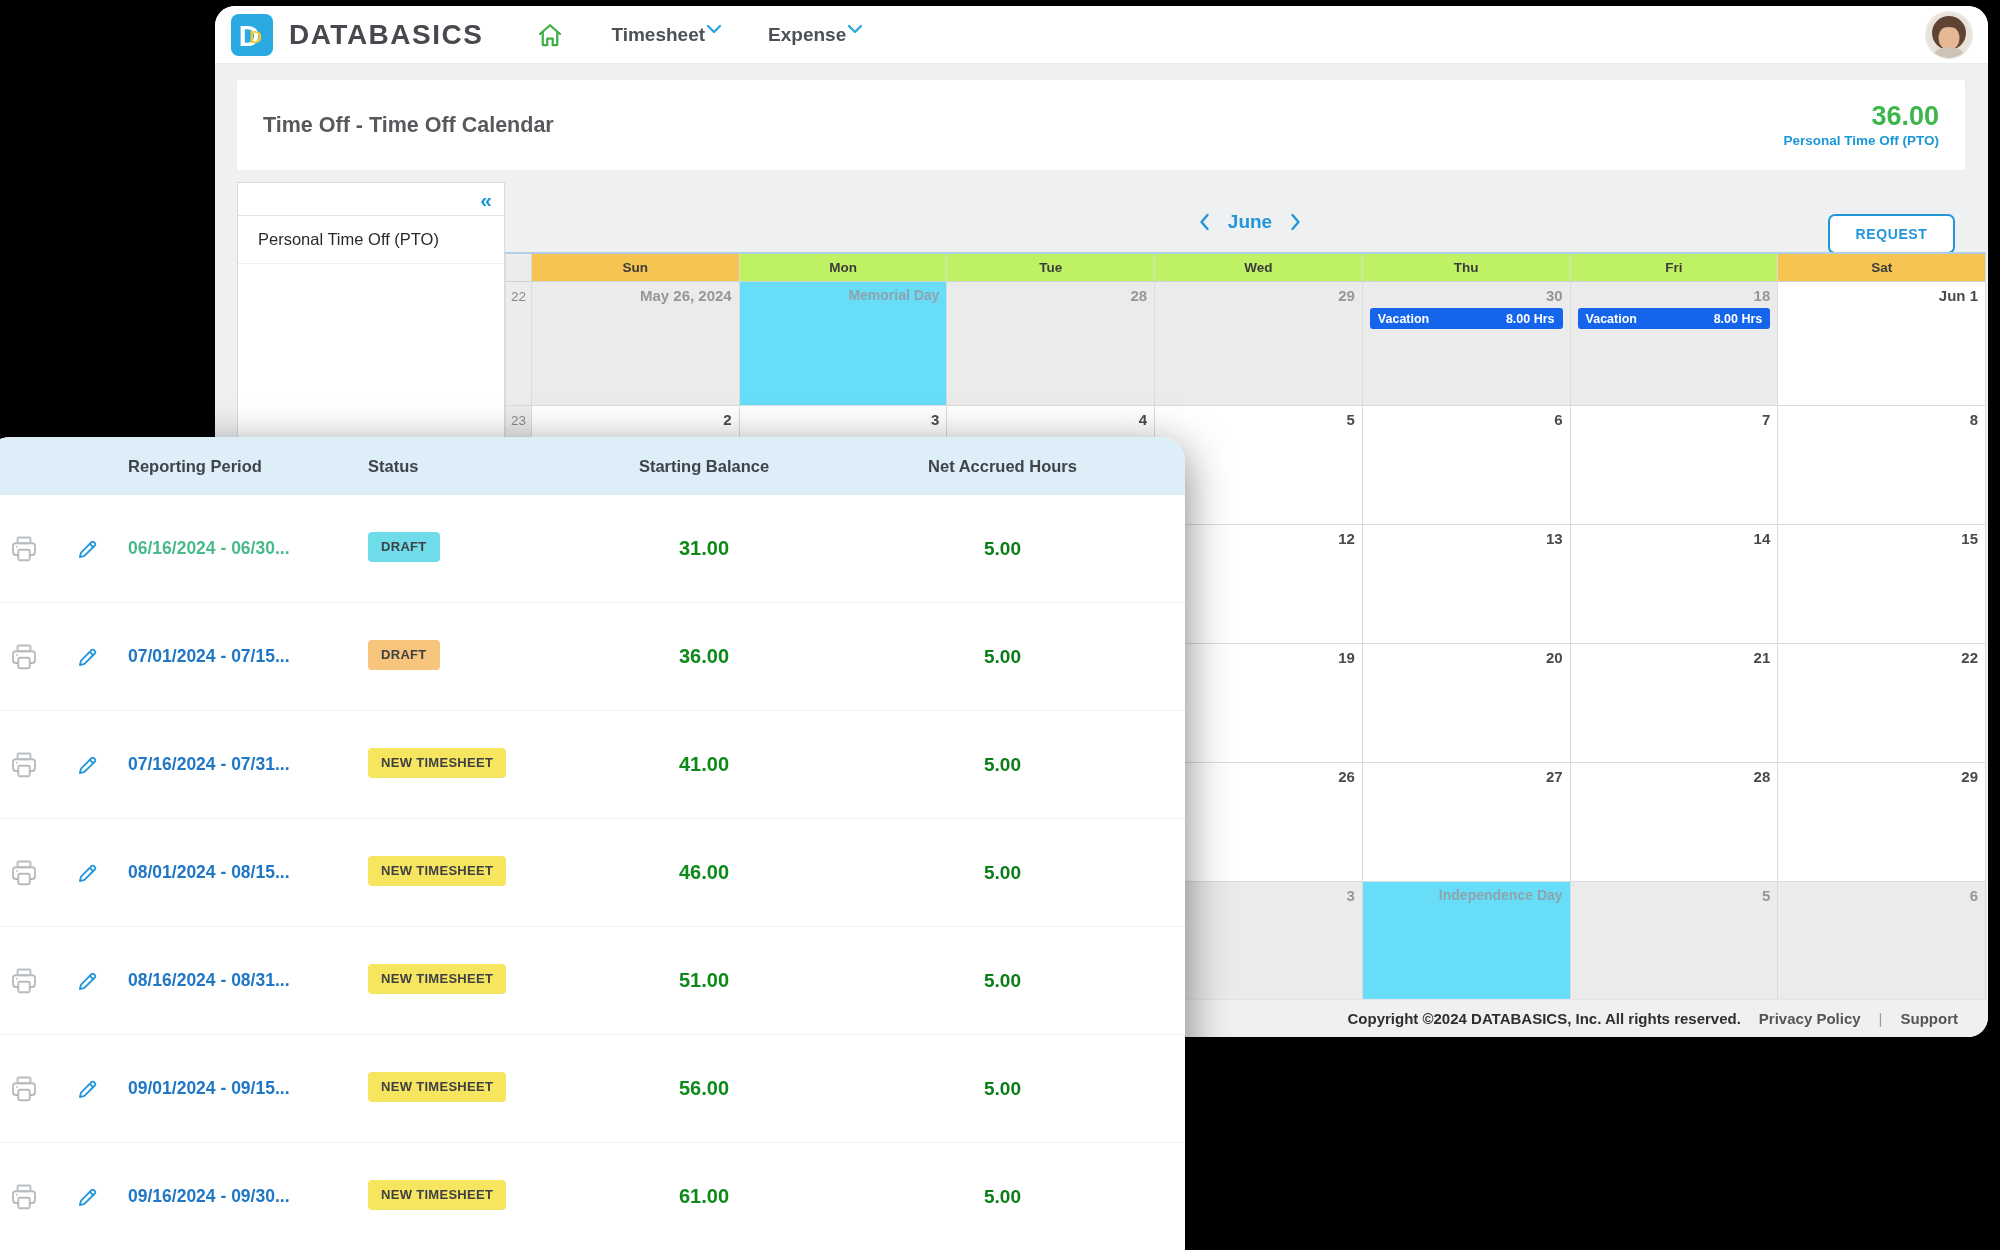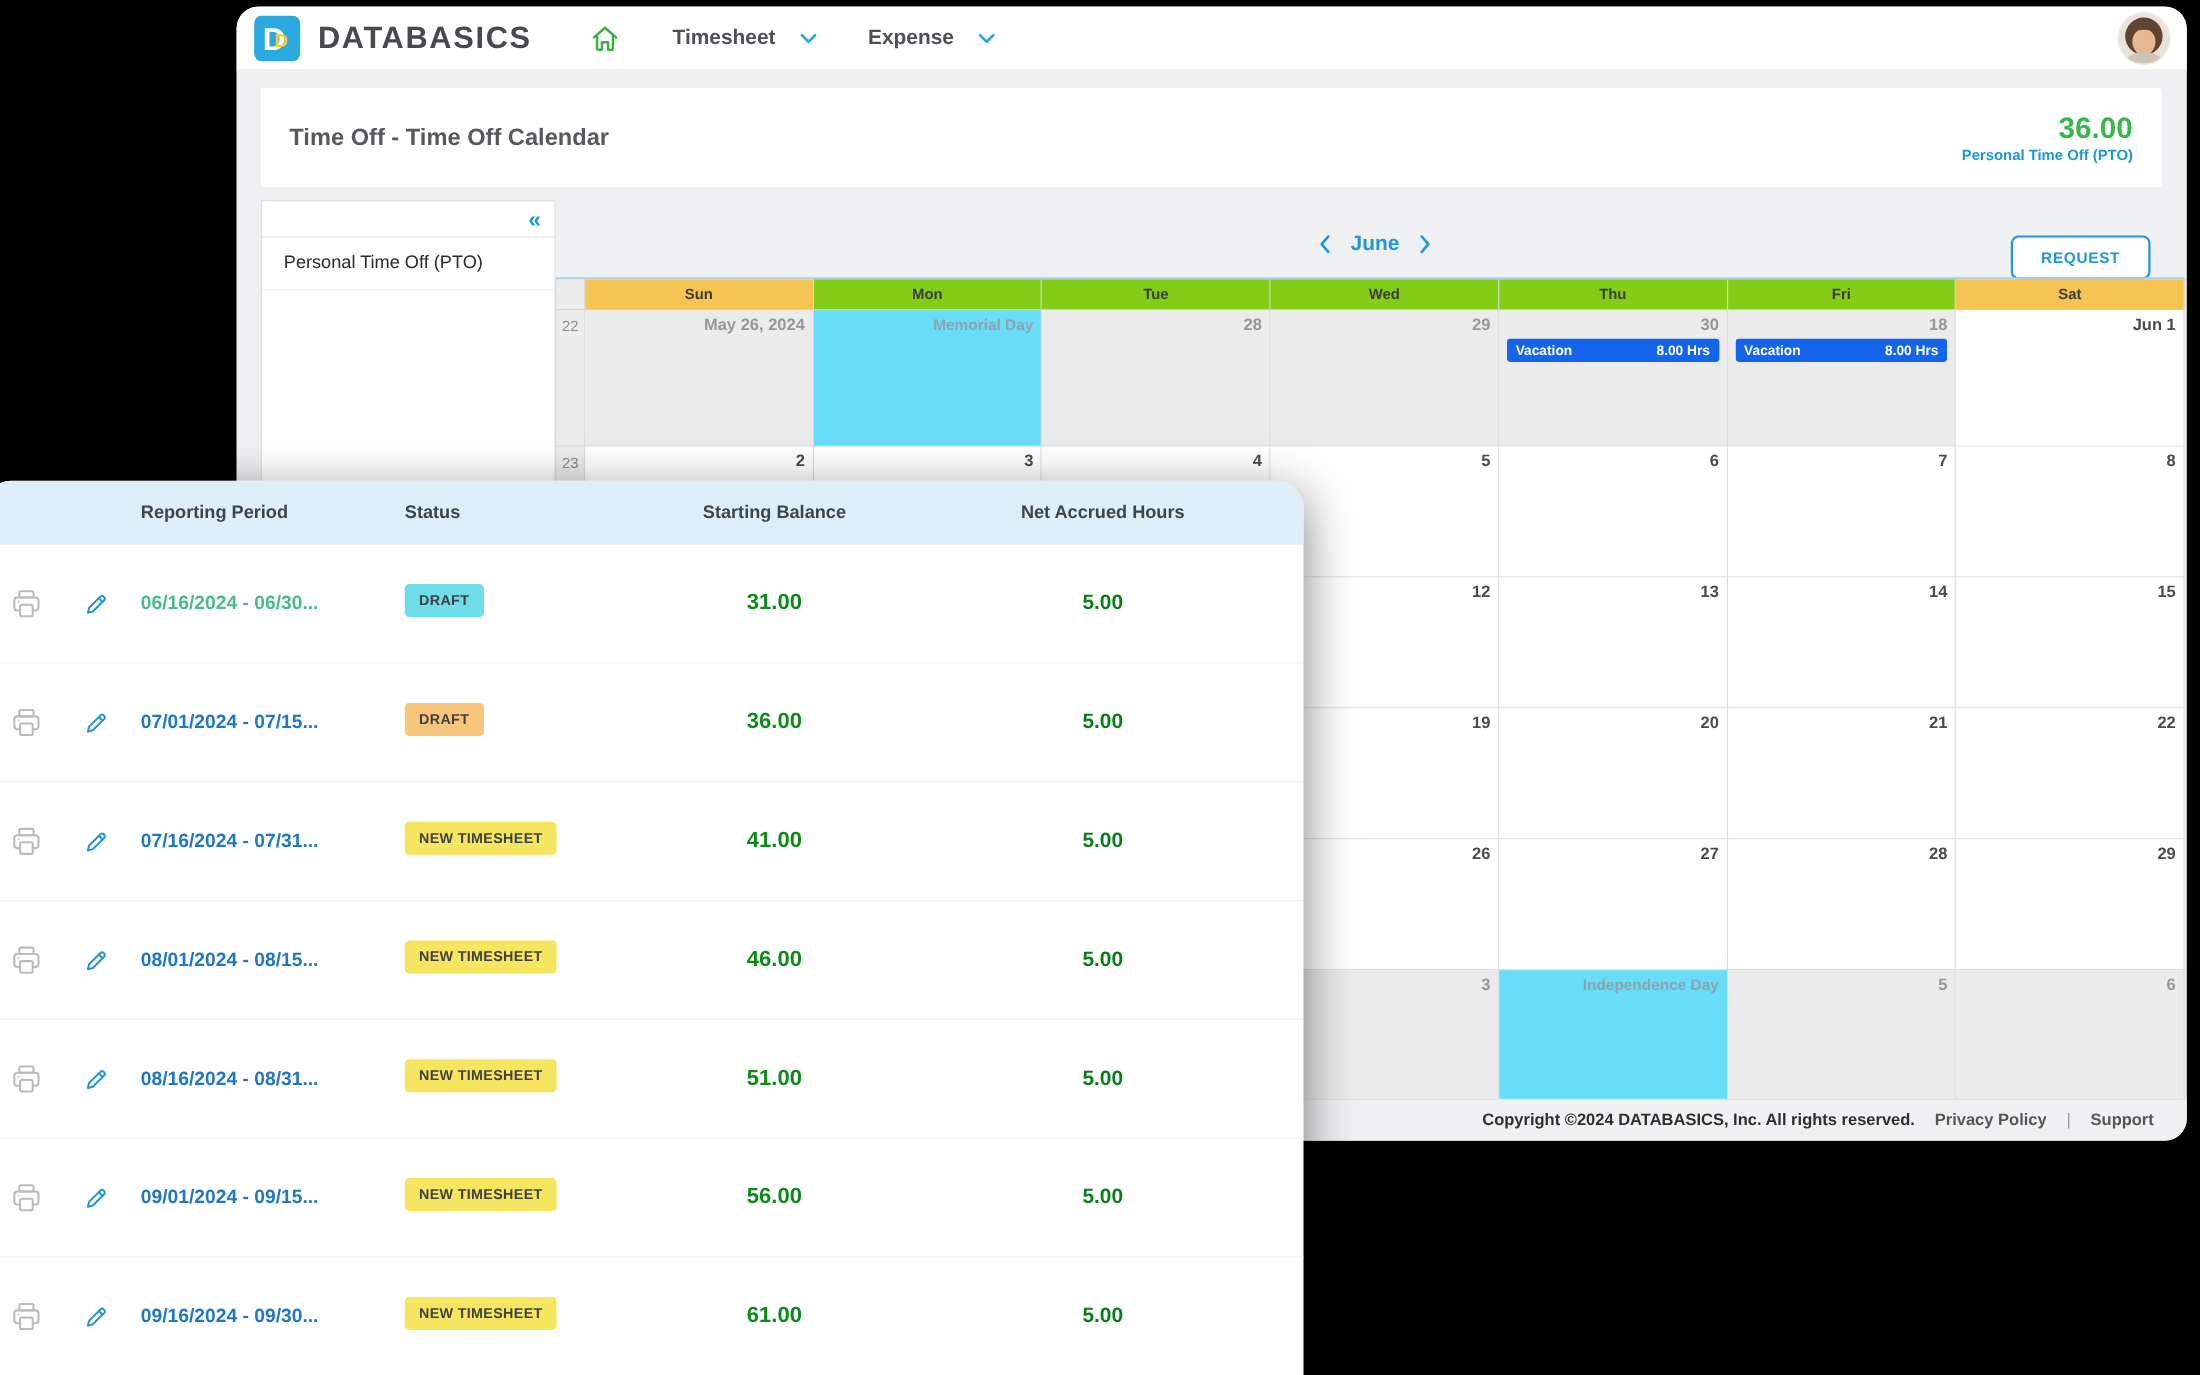--- a/index.html
+++ b/index.html
@@ -6,21 +6,21 @@
   body{width:2000px;height:1250px;background:#000;overflow:hidden;font-family:"Liberation Sans",sans-serif;}
   .stage{position:relative;width:2000px;height:1250px;background:#000;overflow:hidden;}
 
   
   .app-window{position:absolute;left:215px;top:6px;width:1773px;height:1031px;background:#eef0f2;border-radius:20px;overflow:hidden;}
   .topbar{height:58px;background:#fff;display:flex;align-items:center;padding:0 16px;border-bottom:1px solid #ececec;box-sizing:border-box;}
   .logo{width:42px;height:42px;flex:0 0 auto;cursor:pointer;}
   .wordmark{margin-left:16px;font-size:28px;font-weight:600;letter-spacing:1.5px;color:#46494d;}
   .home-btn{margin-left:52px;display:flex;align-items:center;cursor:pointer;}
   .topnav{display:flex;align-items:center;}
-  .nav-item{display:flex;align-items:center;gap:22px;margin-left:46px;cursor:pointer;}
+  .nav-item{display:flex;align-items:flex-start;gap:1px;margin-left:46px;cursor:pointer;}
   .nav-label{font-size:19px;font-weight:700;color:#4d5156;}
   .spacer{flex:1;}
   .avatar{width:46px;height:46px;border-radius:50%;overflow:hidden;flex:0 0 auto;cursor:pointer;box-shadow:0 0 0 1px #e5e5e5;}
 
   .content{position:absolute;top:58px;left:0;right:0;bottom:0;}
 
   
   .title-card{position:absolute;left:22px;right:23px;top:16px;height:90px;background:#fff;border-radius:3px;display:flex;align-items:center;justify-content:space-between;padding:0 26px;box-sizing:border-box;}
   .page-title{font-size:21.5px;font-weight:700;color:#57595c;}
   .balance-block{text-align:right;}
@@ -37,21 +37,21 @@
   
   .cal-nav{position:absolute;left:940px;width:190px;top:144px;height:28px;display:flex;align-items:center;justify-content:center;gap:18px;}
   .month{font-size:19px;font-weight:700;color:#2196d8;cursor:pointer;}
   .nav-chev{display:flex;align-items:center;cursor:pointer;}
   .request-btn{position:absolute;right:33px;top:150px;width:127px;height:40px;background:#fff;border:2px solid #2196d8;border-radius:7px;color:#2196d8;font-weight:700;font-size:14px;letter-spacing:.6px;font-family:"Liberation Sans",sans-serif;cursor:pointer;}
 
   
   .calendar{position:absolute;left:290px;top:188px;width:1481px;border-top:2px solid #aecfe6;border-left:1px solid #d8dcdf;box-sizing:border-box;}
   .cal-head,.cal-week{display:grid;grid-template-columns:26px repeat(7,1fr);}
   .cal-wkhead{height:27px;background:#ececec;border-right:1px solid #d8dcdf;border-bottom:1px solid #cfd3d6;}
-  .cal-hcell{height:27px;background:#84cc16;border-right:1px solid #d8dcdf;border-bottom:1px solid #cfd3d6;display:flex;align-items:center;justify-content:center;font-size:13.5px;font-weight:700;color:#3c3c3c;}
+  .cal-hcell{height:27px;background:#bef264;border-right:1px solid #d8dcdf;border-bottom:1px solid #cfd3d6;display:flex;align-items:center;justify-content:center;font-size:13.5px;font-weight:700;color:#3c3c3c;}
   .cal-hcell.weekend{background:#f6c453;}
   .cal-week{height:119px;}
   .cal-week.first{height:124px;}
   .cal-wk{background:#ececec;border-right:1px solid #d8dcdf;border-bottom:1px solid #d8dcdf;font-size:13.5px;color:#8a8a8a;text-align:center;padding-top:7px;box-sizing:border-box;}
   .cal-cell{position:relative;background:#fff;border-right:1px solid #d8dcdf;border-bottom:1px solid #d8dcdf;padding:5px 7px;display:flex;flex-direction:column;box-sizing:border-box;cursor:pointer;}
   .cal-cell.other{background:#ebebeb;}
   .cal-cell.holiday{background:#67ddf8;}
   .cal-date{text-align:right;font-size:15px;color:#4a4a4a;font-weight:600;}
   .cal-cell.other .cal-date{color:#979797;}
   .holiday-name{text-align:right;font-size:14px;color:#8fa3ac;font-weight:600;}

